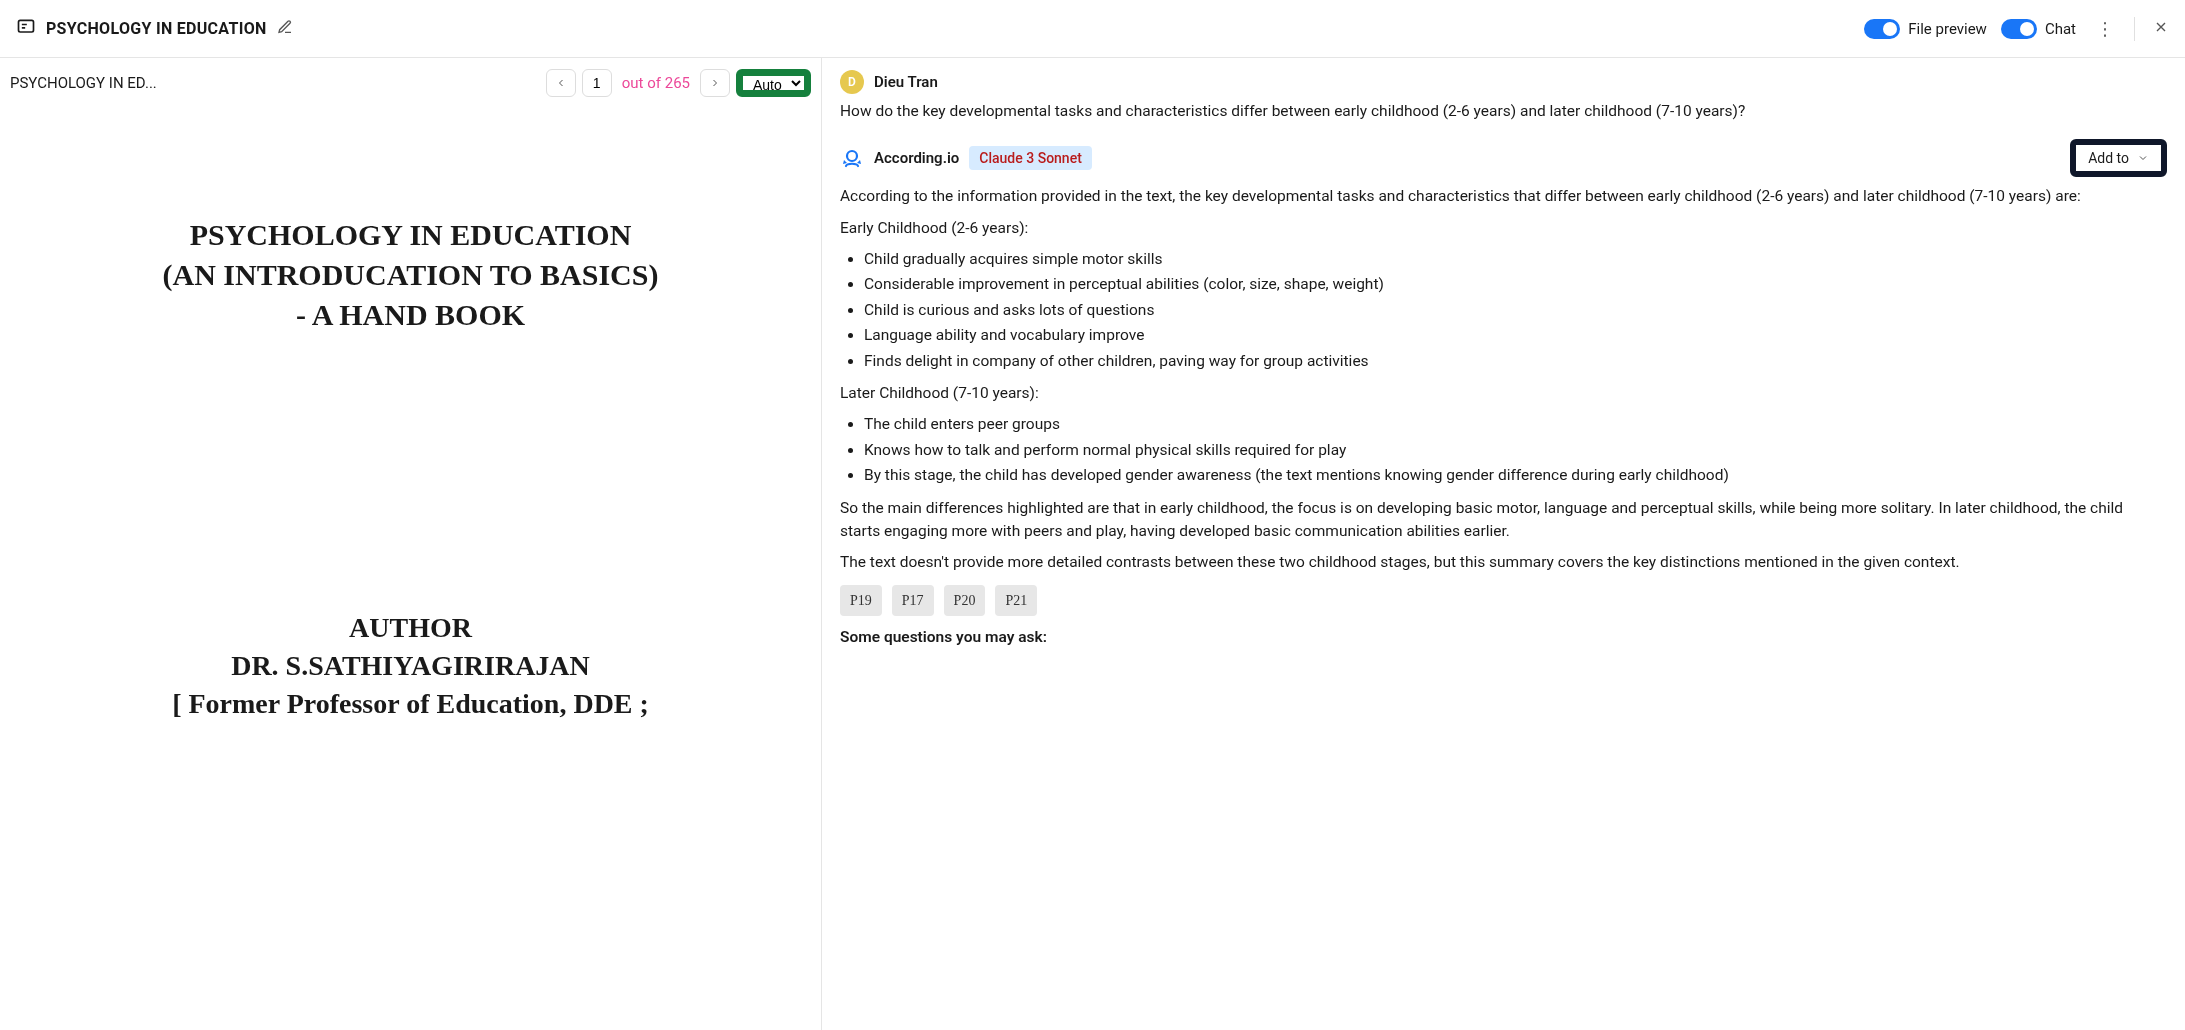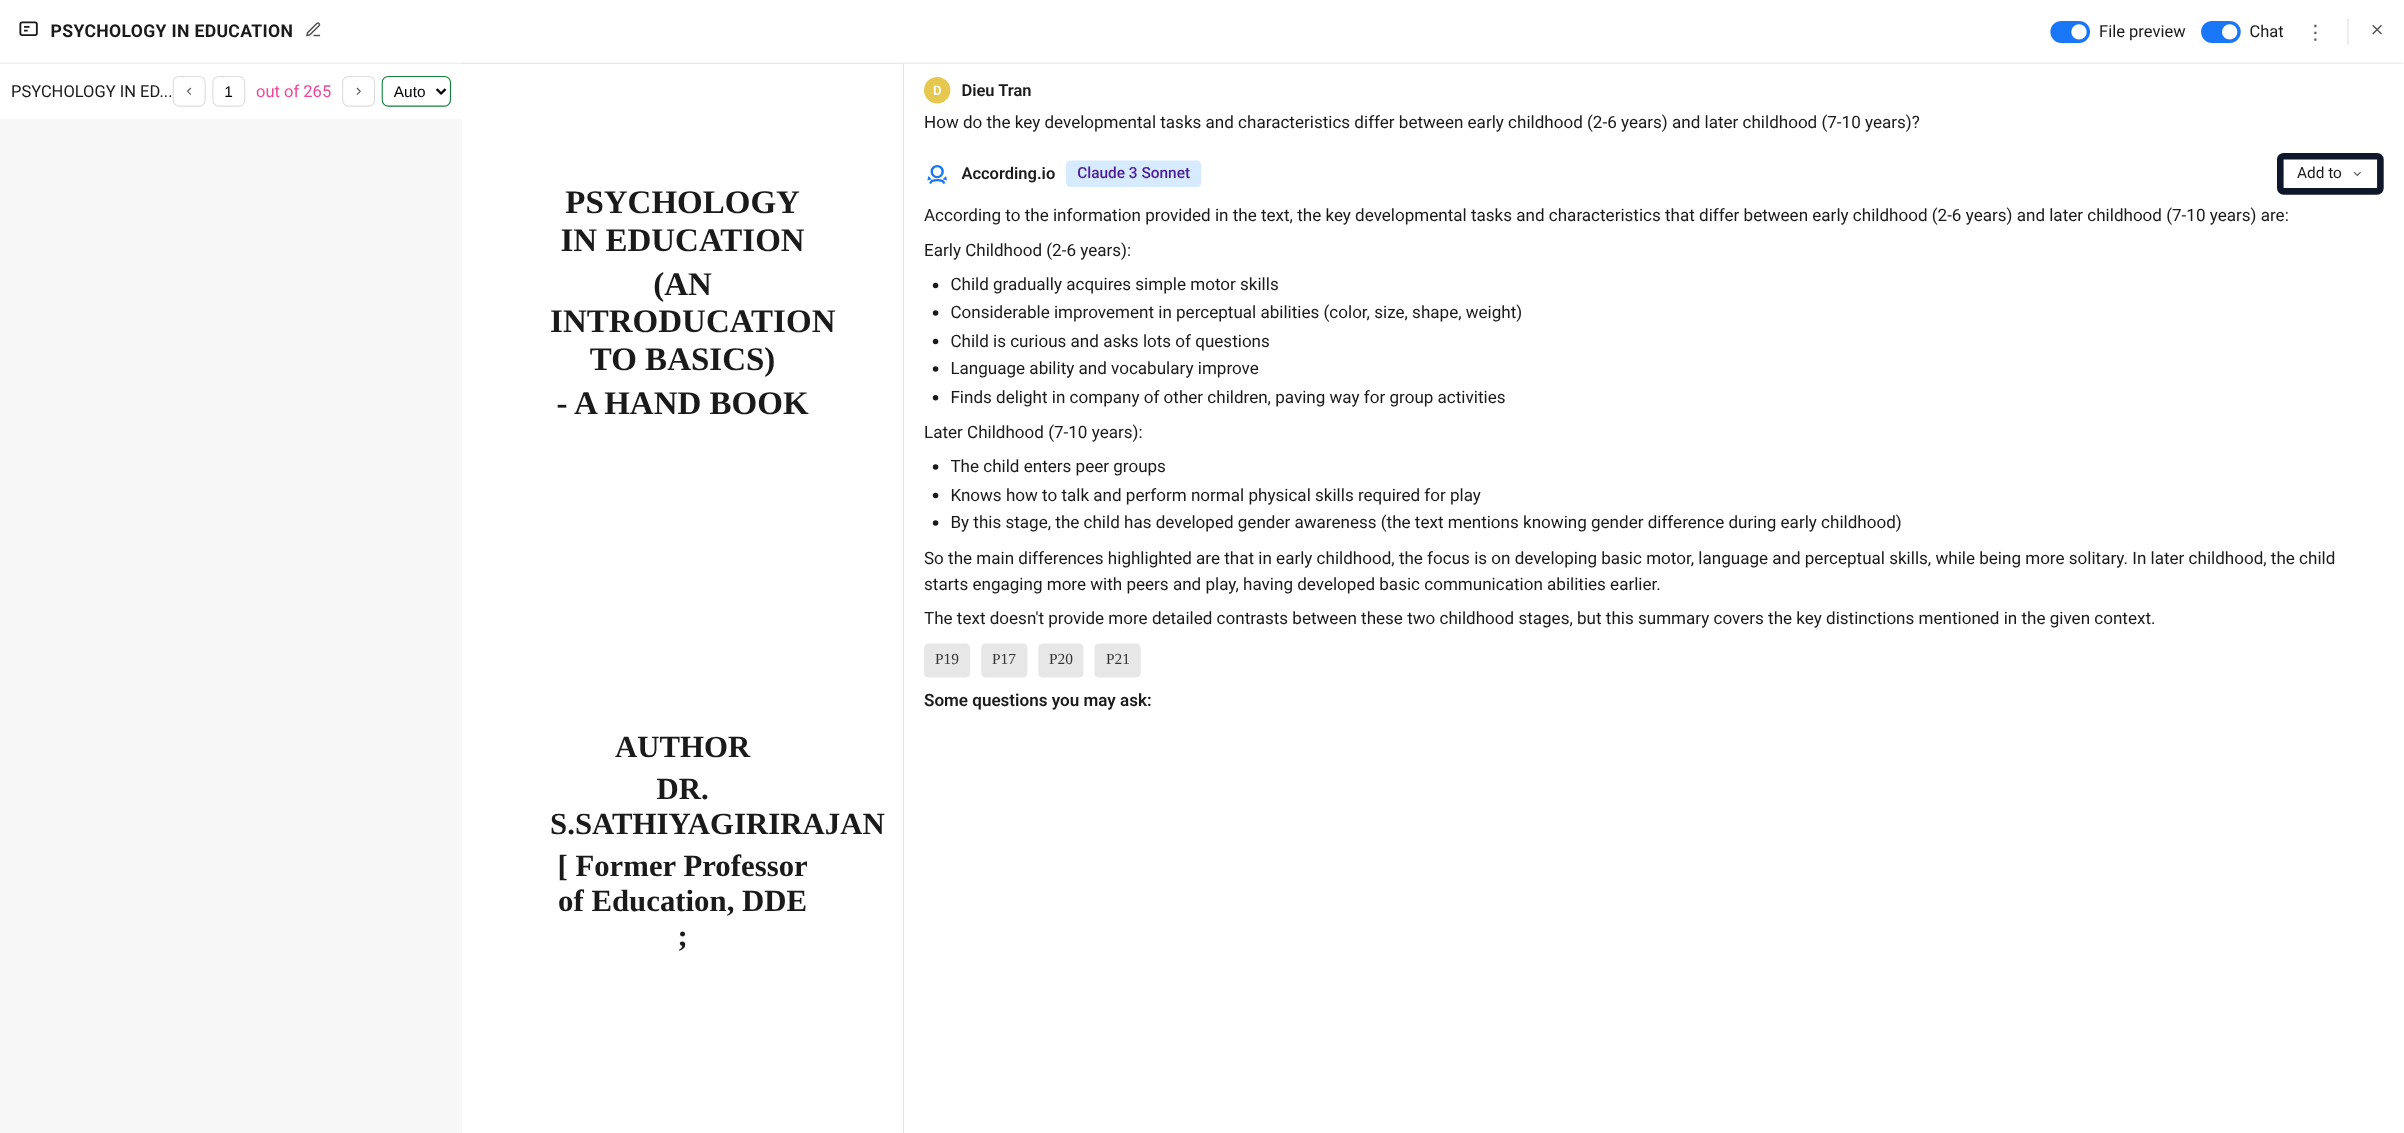--- a/index.html
+++ b/index.html
@@ -83,21 +83,21 @@
   background: #e0e0e0;
 }
 .main {
   display: flex;
   height: calc(100vh - 58px);
 }
 .preview-pane {
   width: 822px;
   border-right: 1px solid #e5e5e5;
   display: flex;
-  flex-direction: row;
+  flex-direction: column;
   background: #f7f7f7;
 }
 .preview-toolbar {
   display: flex;
   align-items: center;
   justify-content: space-between;
   padding: 8px 10px;
   background: #fff;
   height: 50px;
 }
@@ -130,21 +130,21 @@
   text-align: center;
   font-size: 14px;
 }
 .page-total {
   font-size: 15px;
   color: #ec4899;
   margin: 0 4px;
 }
 .zoom-select {
   height: 28px;
-  border: 1px solid #15803d;
+  border: 7px solid #15803d;
   border-radius: 6px;
   padding: 0 6px;
   font-size: 14px;
   background: #fff;
 }
 .doc-area {
   flex: 1;
   overflow: auto;
   background: #d0d0d0;
   padding: 0;
@@ -192,21 +192,21 @@
   height: 24px;
   display: flex;
   align-items: center;
   justify-content: center;
 }
 .avatar-bot svg { width: 24px; height: 24px; }
 .user-name { font-weight: 600; font-size: 15px; }
 .bot-name { font-weight: 600; font-size: 15px; }
 .model-badge {
   background: #d7ebff;
-  color: #4c1d95;
+  color: #b91c1c;
   border-radius: 4px;
   padding: 4px 10px;
   font-size: 14px;
   font-weight: 500;
 }
 .add-to-btn {
   margin-left: auto;
   border: 6px solid #0f172a;
   border-radius: 6px;
   padding: 5px 12px;

